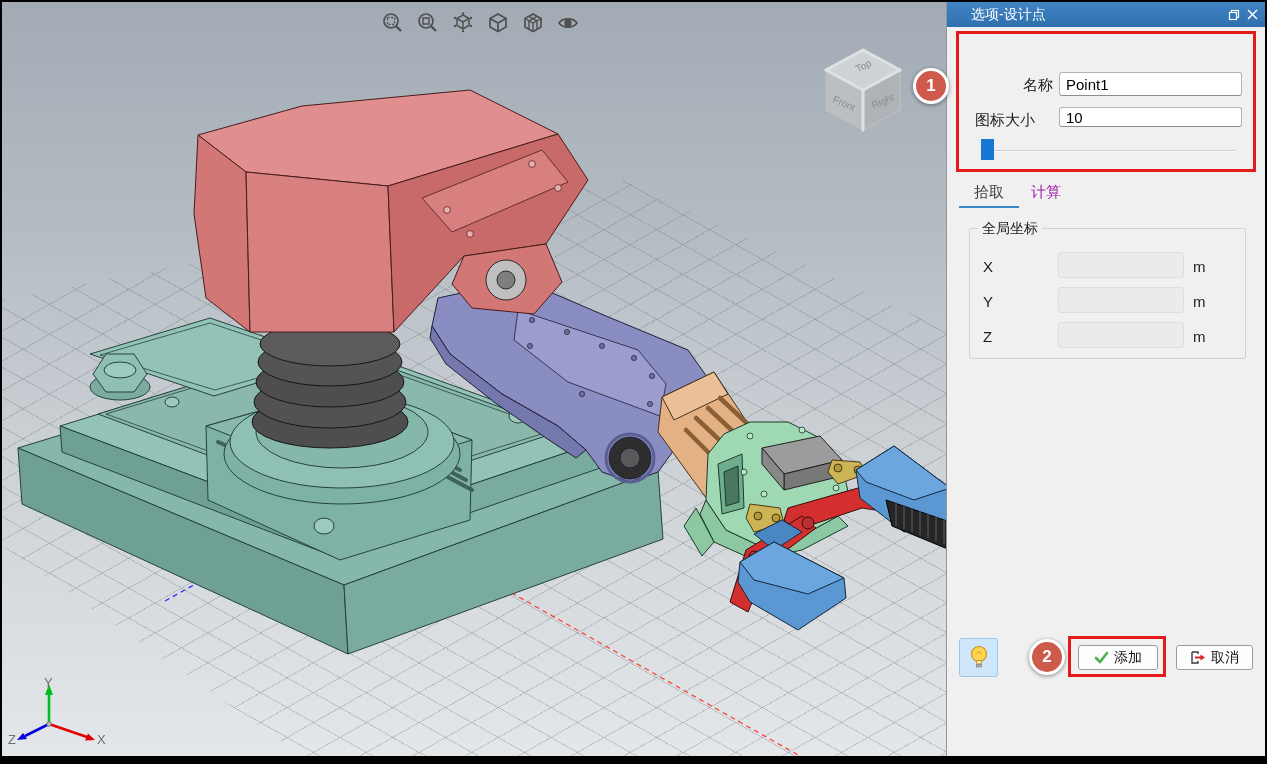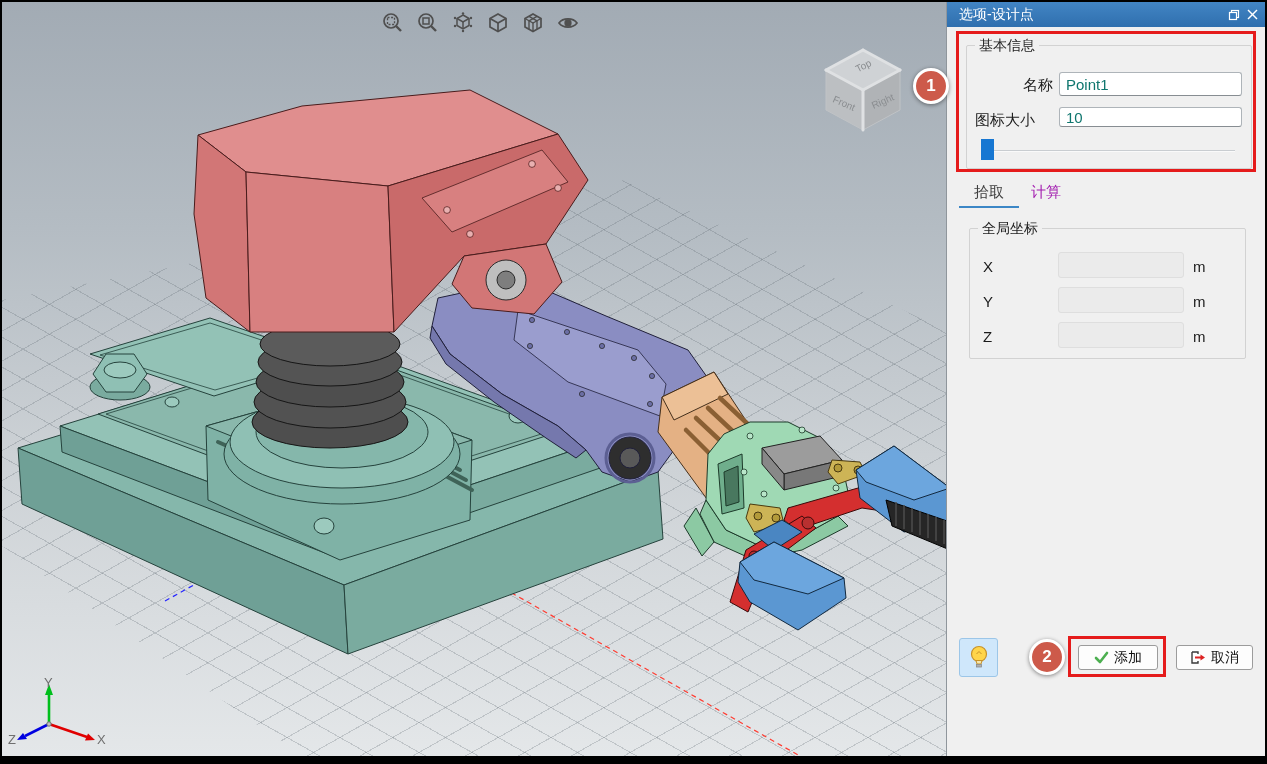--- a/index.html
+++ b/index.html
@@ -20,32 +20,32 @@
   .vp-tool { width:26px; height:26px; display:flex; align-items:center; justify-content:center; cursor:pointer; }
 
   #view-cube { position:absolute; left:818px; top:44px; }
   #triad { position:absolute; left:5px; top:672px; }
 
   
   #panel { position:absolute; left:946px; top:2px; width:319px; height:754px;
     background:#f0f0f0; border-left:1px solid #8f969c; font-size:15px; color:#1a1a1a; }
   #panel-titlebar { position:absolute; left:0; top:0; width:100%; height:25px;
     background:linear-gradient(#4285c4,#2f6fae); color:#fff; font-size:14px;
-    display:flex; align-items:center; padding-left:12px; }
+    display:flex; align-items:center; padding-left:24px; }
   .titlebar-btn { position:absolute; top:4px; width:17px; height:17px; display:flex;
     align-items:center; justify-content:center; color:#fff; cursor:pointer; }
   #btn-float { right:23px; } #btn-close { right:4px; font-size:14px; }
 
   .groupbox { position:absolute; border:1px solid #d2d2d2; border-radius:2px; }
   .groupbox .legend { position:absolute; left:8px; top:-9px; background:#f0f0f0;
     padding:0 4px; font-size:14px; color:#222; }
   .fld-label { position:absolute; color:#1a1a1a; }
   .txt-input { position:absolute; border:1px solid #aeb4b9; border-bottom-color:#878d92;
     border-radius:3px; background:#fff; padding:0 6px; font-size:15px;
-    font-family:inherit; color:#0f766e; outline:none; }
+    font-family:inherit; color:#000000; outline:none; }
   .txt-input:disabled { background:#ebebeb; border:1px solid #dedede; }
 
   #slider-groove { position:absolute; left:36px; top:148px; width:252px; height:2px;
     background:#c9cdd1; border-bottom:1px solid #fafafa; }
   #slider-handle { position:absolute; left:34px; top:137px; width:13px; height:21px;
     background:#1777d2; cursor:pointer; }
 
   .tab { position:absolute; top:181px; height:22px; text-align:center; cursor:pointer; }
   #tab-underline { position:absolute; left:12px; top:204px; width:60px; height:2px; background:#3c87c6; }
 
@@ -339,23 +339,20 @@
         </svg>
         </span>
       <span class="titlebar-btn" id="btn-close">
         <svg width="11" height="11" viewBox="0 0 11 11" stroke="#fff" stroke-width="1.4">
           <line x1="1" y1="1" x2="10" y2="10"></line>
             <line x1="10" y1="1" x2="1" y2="10"></line>
         </svg>
         </span>
     </div>
 
-    <div class="groupbox" style="left:19px; top:43px; width:286px; height:124px;">
-      <span class="legend">基本信息</span>
-    </div>
     <span class="fld-label" style="left:28px; top:74px;margin-left:48px;">名称</span>
     <input class="txt-input" style="left: 112px; top: 70px; width: 183px; height: 24px;" type="text" value="Point1">
     <span class="fld-label" style="left:28px; top:109px;text-align:right;">图标大小</span>
     <input class="txt-input" style="left: 112px; top: 105px; width: 183px; height: 20px;" type="text" value="10">
     <div id="slider-groove"></div>
     <div id="slider-handle"></div>
 
     <div class="tab" style="left:12px; width:60px; color:#404040;">拾取</div>
     <div class="tab" style="left:79px; width:40px; color:#a21caf;">计算</div>
     <div id="tab-underline"></div>

